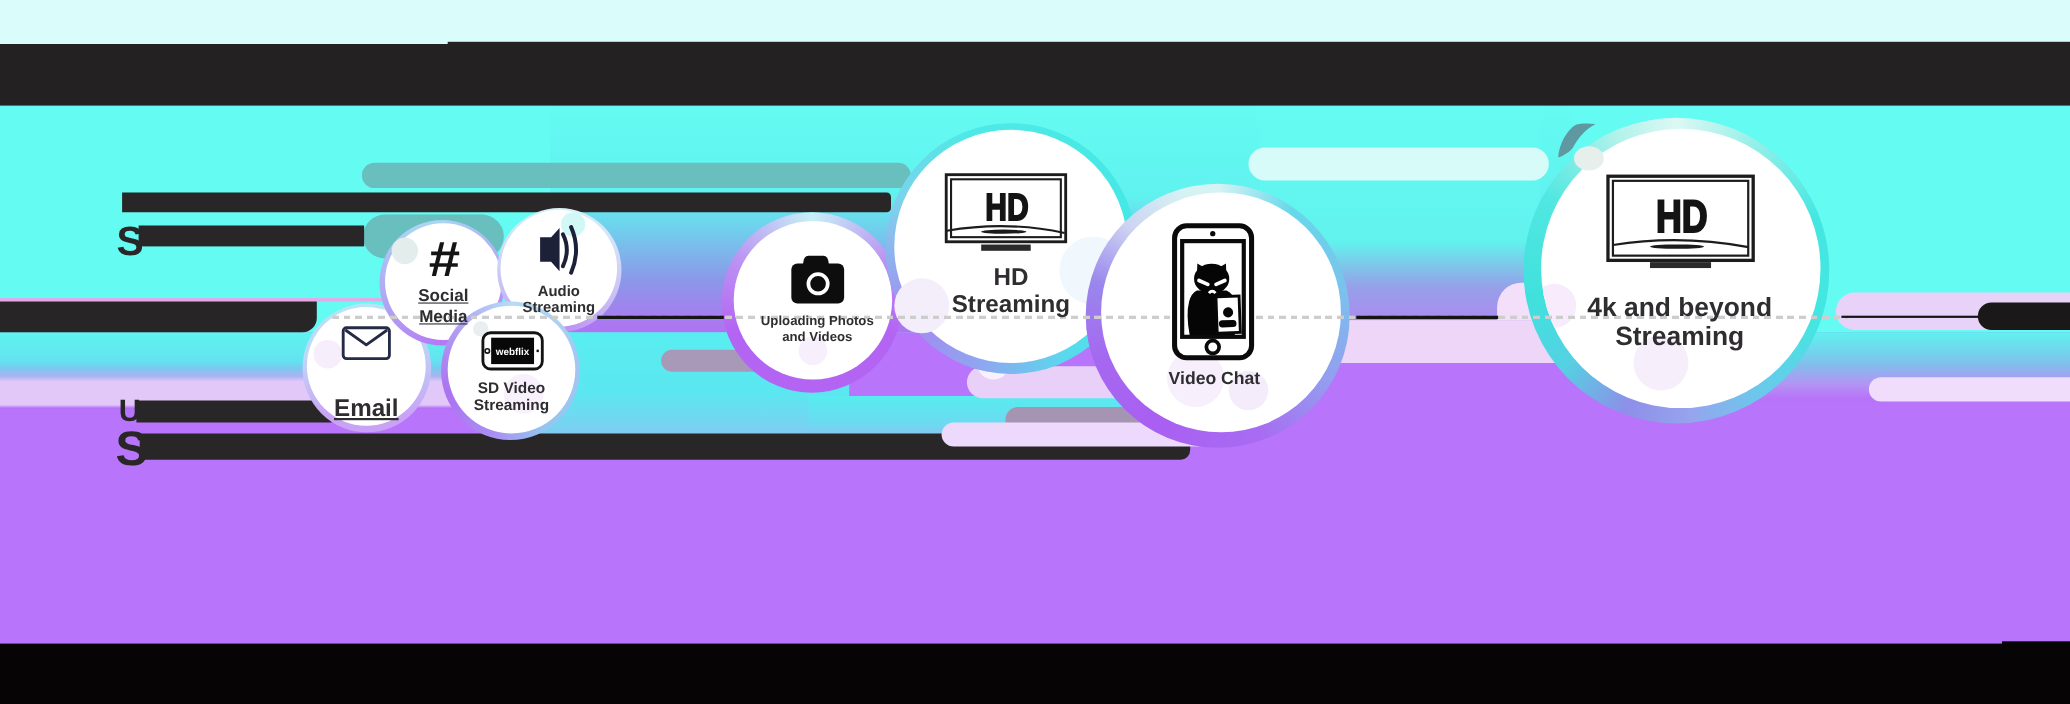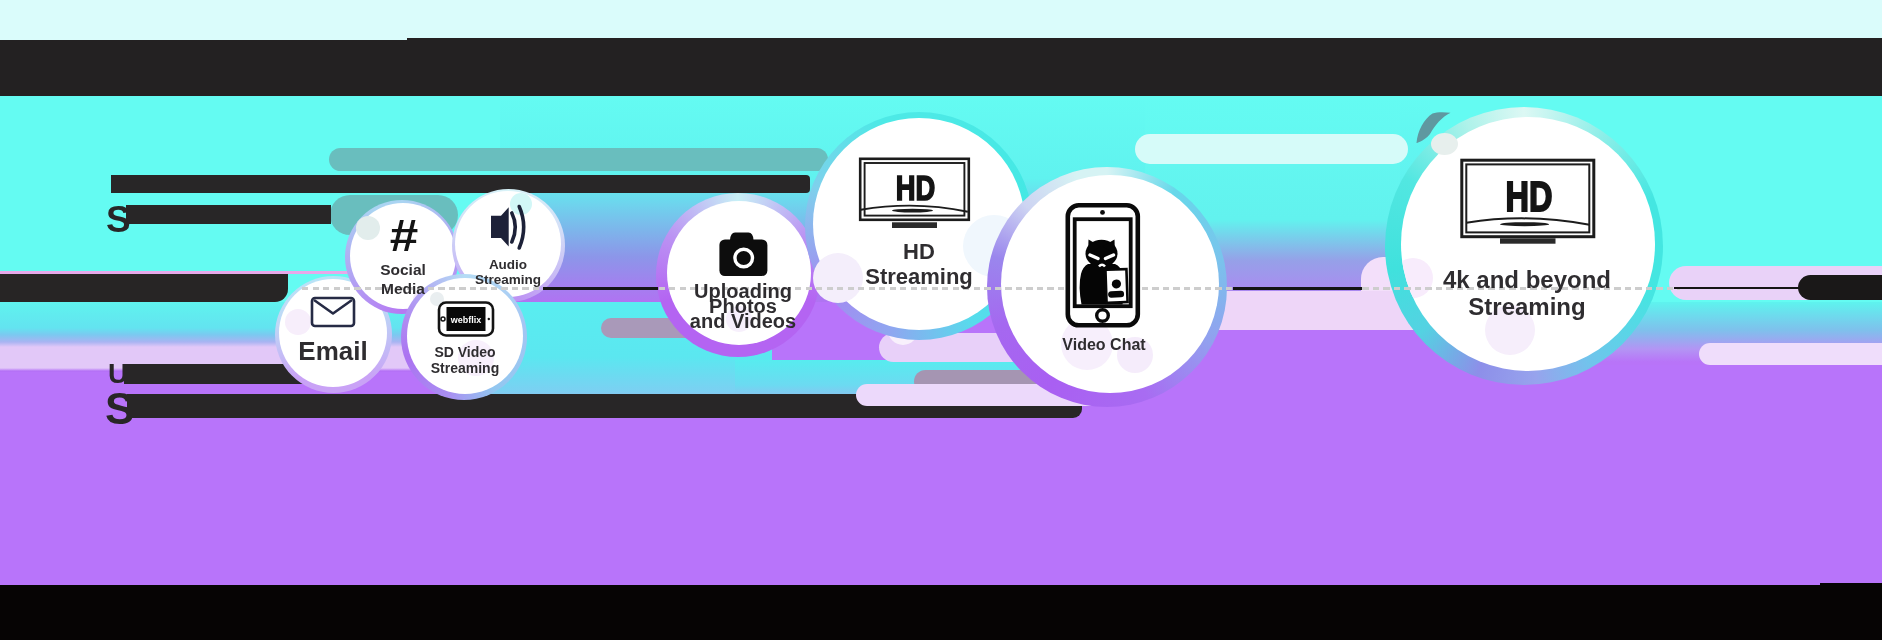--- a/index.html
+++ b/index.html
@@ -164,25 +164,25 @@
     <path d="M45.5 58.5 L53.5 55" stroke="#fff" stroke-width="3.4" stroke-linecap="round"></path>
     <path d="M39 66.5 Q42 63 45 66.5" fill="none" stroke="#fff" stroke-width="2.6"></path>
     <g transform="rotate(-2 56 86)">
       <rect x="46" y="69.5" width="21" height="33" fill="#fff" stroke="#070707" stroke-width="2.6"></rect>
       <circle cx="56.5" cy="84" r="4.6" fill="#070707"></circle>
       <rect x="47.8" y="91" width="16" height="6.5" rx="3.2" fill="#070707"></rect>
     </g>
     <circle cx="42.5" cy="115.5" r="5.8" fill="#fff" stroke="#0a0a0a" stroke-width="3.4"></circle>
   </svg>
 
-  <div class="lbl" style="left:283px;top:340px;width:100px;font-size:26px;line-height:22px;">Email</div>
-  <div class="lbl" style="left:353px;top:261px;width:100px;font-size:15.5px;line-height:18.5px;">Social<br>Media</div>
+  <div class="lbl" style="left:283px;top:360px;width:100px;font-size:22px;line-height:22px;text-decoration:underline;">Email</div>
+  <div class="lbl" style="left:353px;top:261px;width:100px;font-size:15.5px;line-height:18.5px;text-decoration:underline;">Social<br>Media</div>
   <div class="lbl" style="left:458px;top:257px;width:100px;font-size:13.5px;line-height:15px;">Audio<br>Streaming</div>
   <div class="lbl" style="left:415px;top:345px;width:100px;font-size:14px;line-height:15.5px;">SD Video<br>Streaming</div>
-  <div class="lbl" style="left:668px;top:284px;width:150px;font-size:20px;line-height:15px;">Uploading Photos<br>and Videos</div>
+  <div class="lbl" style="left:668px;top:284px;width:150px;font-size:12px;line-height:15px;">Uploading Photos<br>and Videos</div>
   <div class="lbl" style="left:844px;top:240px;width:150px;font-size:22px;line-height:24.5px;">HD<br>Streaming</div>
   <div class="lbl" style="left:1029px;top:334px;width:150px;font-size:16px;line-height:22px;">Video Chat</div>
   <div class="lbl" style="left:1427px;top:265.5px;width:200px;font-size:24px;line-height:27.5px;">4k and beyond<br>Streaming</div>
 
   <div class="abs" style="left:0;top:40px;width:1882px;height:56px;background:#232122;z-index:8;"></div>
   <div class="abs" style="left:407px;top:38.2px;width:1475px;height:3px;background:#232122;z-index:8;"></div>
   <div class="abs" style="left:0;top:584.5px;width:1882px;height:56px;background:#060404;z-index:8;"></div>
   <div class="abs" style="left:1820px;top:582.5px;width:62px;height:3px;background:#060404;z-index:8;"></div>
 </div>
 

